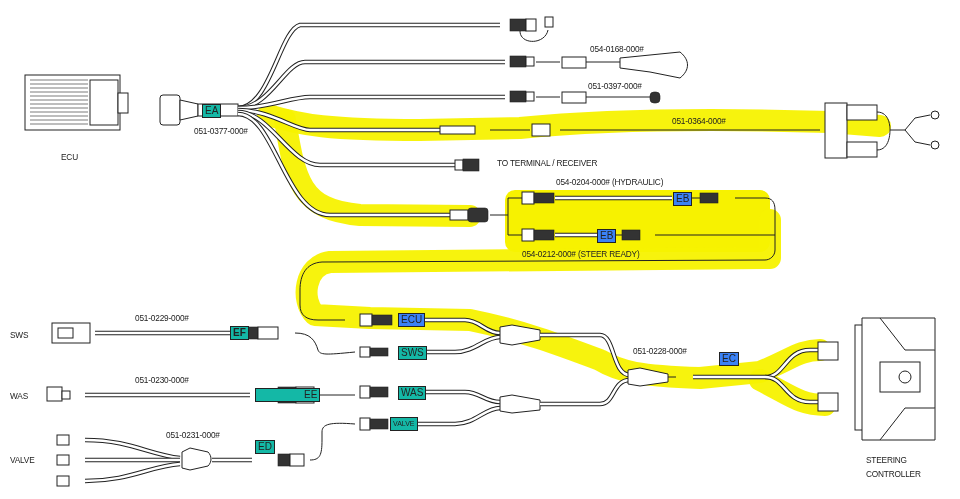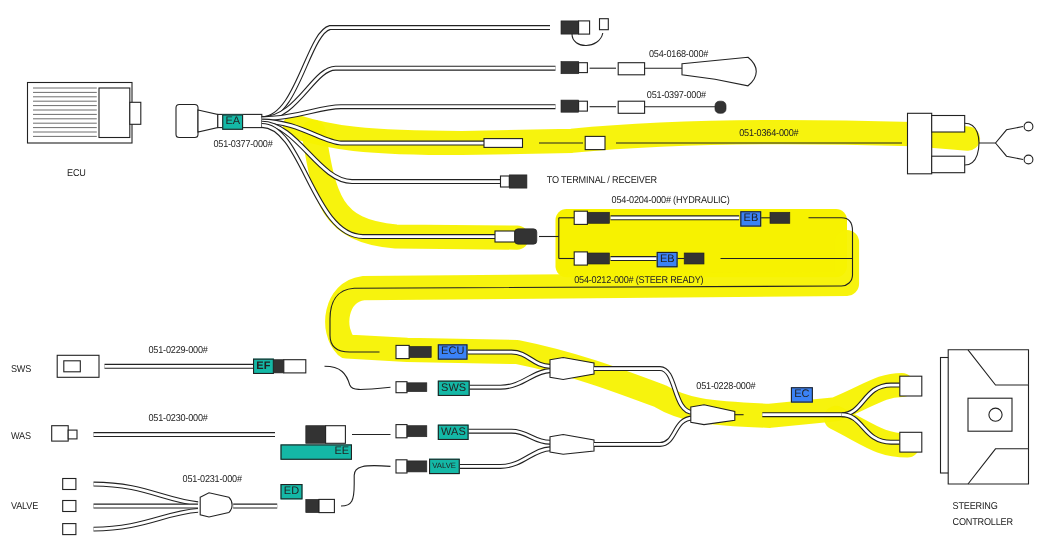--- a/index.html
+++ b/index.html
@@ -216,21 +216,21 @@
 <div class="lbl" style="left:556px;top:177px;">054-0204-000# (HYDRAULIC)</div>
 <div class="tag hl" style="left:673px;top:192px;">EB</div>
 <div class="tag hl" style="left:597px;top:229px;">EB</div>
 <div class="lbl" style="left:522px;top:249px;">054-0212-000# (STEER READY)</div>
 
 <div class="lbl" style="left:10px;top:330px;">SWS</div>
 <div class="lbl" style="left:135px;top:313px;">051-0229-000#</div>
 <div class="tag" style="left:230px;top:326px;font-weight:bold;">EF</div>
 <div class="lbl" style="left:10px;top:391px;">WAS</div>
 <div class="lbl" style="left:135px;top:375px;">051-0230-000#</div>
-<div class="tag" style="left:255px;top:404px;padding-left:48px;">EE</div>
+<div class="tag" style="left:255px;top:388px;padding-left:48px;">EE</div>
 <div class="lbl" style="left:10px;top:455px;">VALVE</div>
 <div class="lbl" style="left:166px;top:430px;">051-0231-000#</div>
 <div class="tag" style="left:255px;top:440px;">ED</div>
 
 <div class="tag hl" style="left:398px;top:313px;">ECU</div>
 <div class="tag" style="left:398px;top:346px;">SWS</div>
 <div class="tag" style="left:398px;top:386px;">WAS</div>
 <div class="tag sm" style="left:390px;top:417px;">VALVE</div>
 <div class="lbl" style="left:633px;top:346px;">051-0228-000#</div>
 <div class="tag hl" style="left:675px;top:352px;margin-left:44px;">EC</div>

